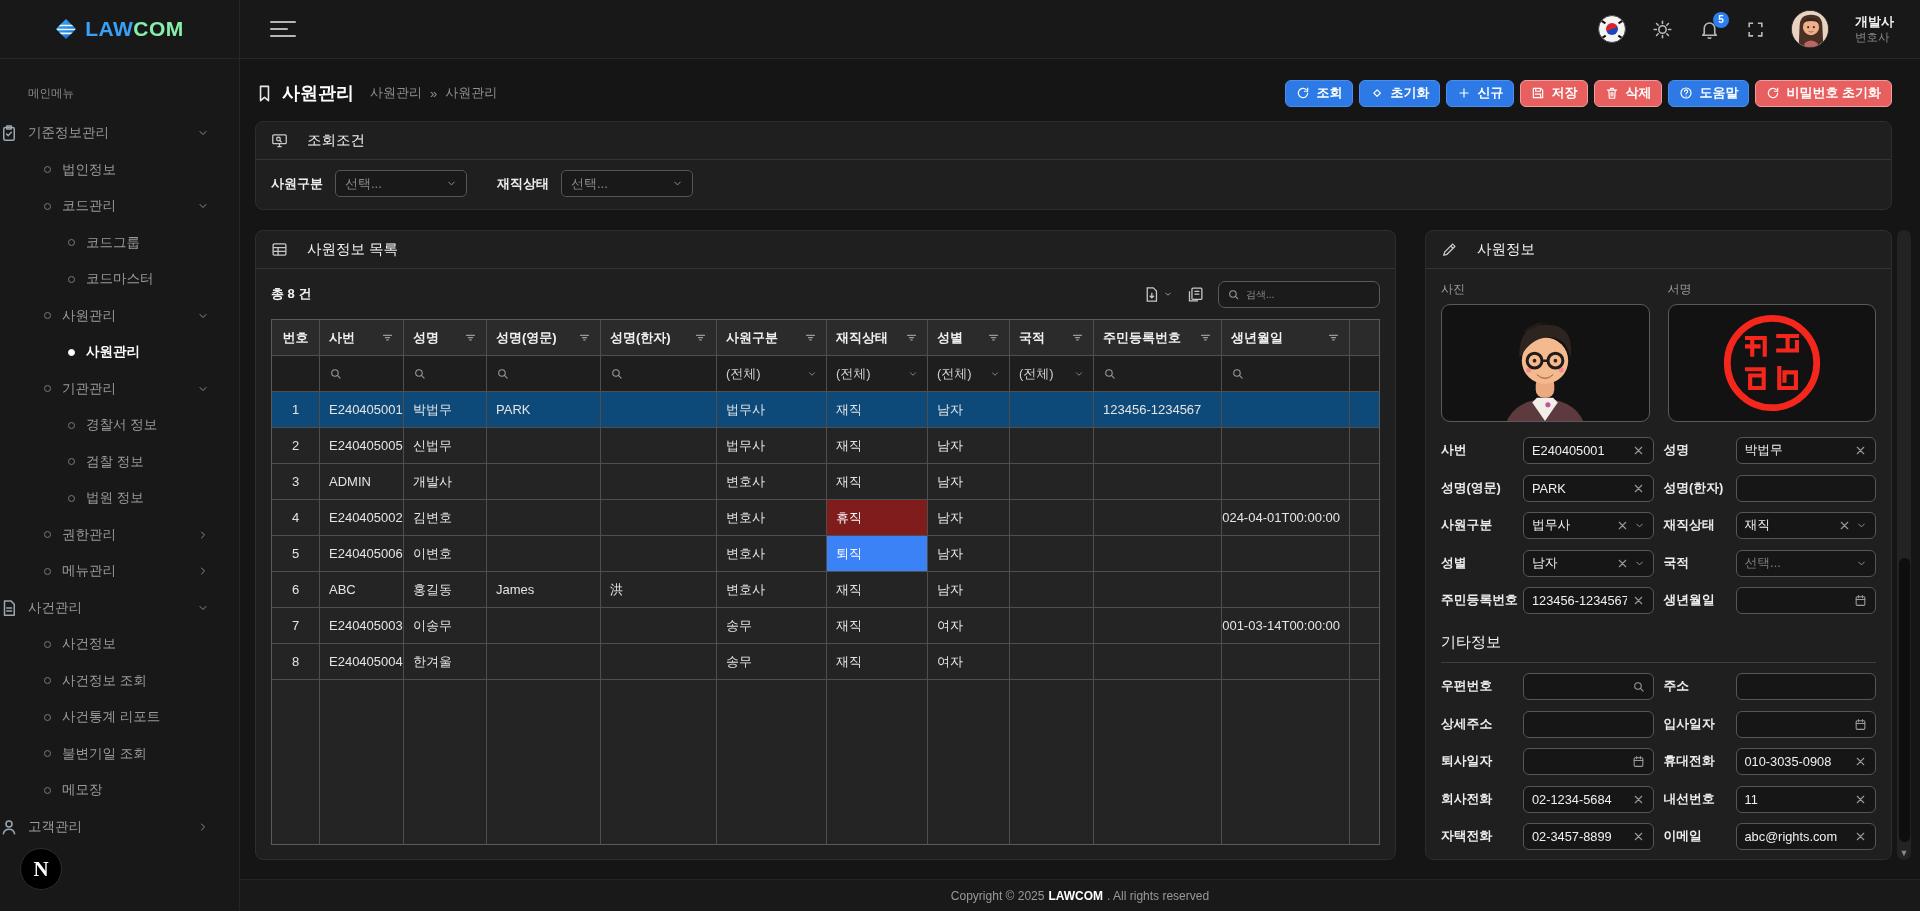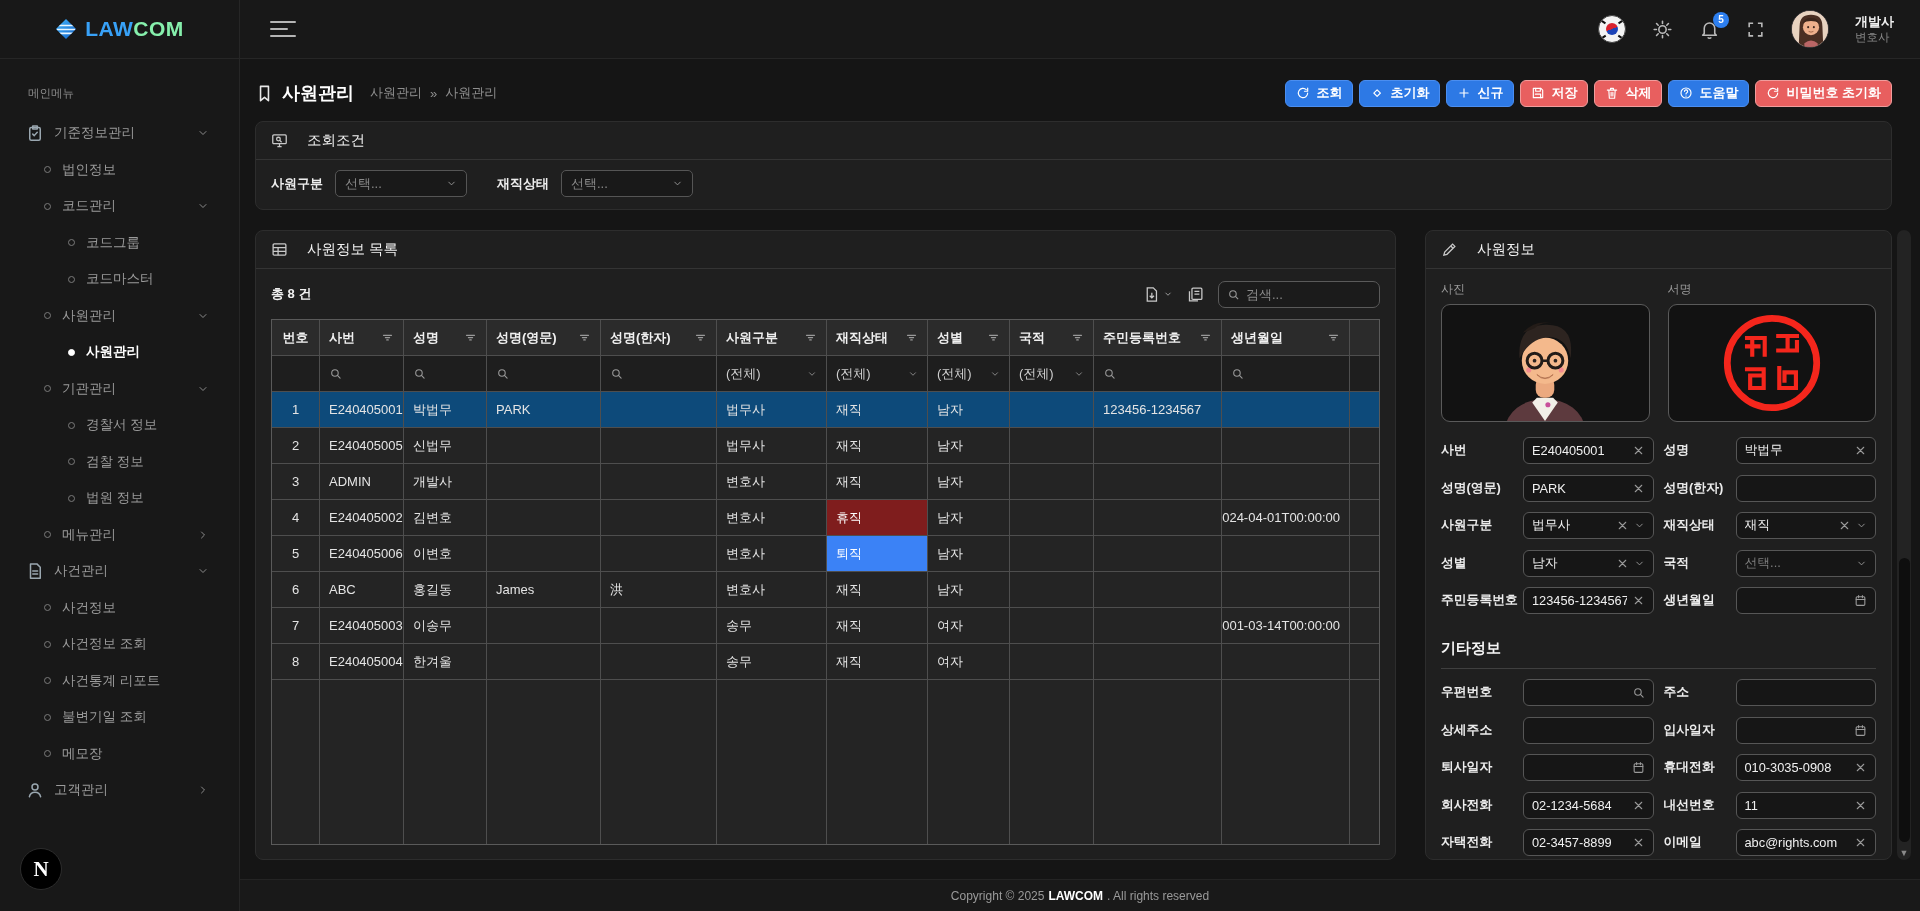--- a/index.html
+++ b/index.html
@@ -32,21 +32,21 @@
 
   
   .app-body{display:flex;height:852px}
   .sidebar{width:240px;background:#181818;border-right:1px solid #262626;position:relative;overflow:hidden;flex:none}
   .main{flex:1;display:flex;flex-direction:column;padding:0 28px 0 15px;background:#151515;min-width:0}
 
   
   .sb-label{color:#8a8a8a;font-size:11.5px;margin:27px 0 14px 28px}
   .sb-item{height:36.5px;display:flex;align-items:center;color:#9b9b9b;cursor:pointer;font-size:13.5px}
   .sb-item .sb-ico{width:18px;height:18px;margin-right:10px;color:#9aa7b0}
-  .sb-item.lv0{padding-left:26px}
+  .sb-item.lv0{}
   .sb-item.lv1{padding-left:44px}
   .sb-item.lv2{padding-left:68px}
   .bullet{width:7px;height:7px;border:1.5px solid #7a7a7a;border-radius:50%;margin-right:11px;flex:none}
   .sb-item.active{color:#fff;font-weight:700}
   .sb-item.active .bullet{background:#fff;border-color:#fff}
   .sb-chev{margin-left:auto;margin-right:30px;color:#8a8a8a;width:12px;height:12px}
   .fab-n{position:absolute;left:20px;bottom:21px;width:42px;height:42px;border-radius:50%;background:#000;border:1px solid #2c2c2c;
     color:#fff;font-family:"Liberation Serif","DejaVu Serif",serif;font-weight:700;font-size:21px;
     display:flex;align-items:center;justify-content:center;cursor:pointer;z-index:5}
 
@@ -82,21 +82,21 @@
 
   
   .grid-toolbar{height:50px;display:flex;align-items:center;padding:0 15px;gap:14px}
   .total{font-weight:700;color:#f0f0f0}
   .gt-right{margin-left:auto;display:flex;align-items:center;gap:14px;color:#c9c9c9}
   .gt-btn{display:flex;align-items:center;gap:3px;cursor:pointer}
   .gt-btn .g-ico{width:17px;height:17px}
   .gt-btn .chev{width:10px;height:10px;color:#9a9a9a}
   .search-box{width:162px;height:27px;border:1px solid #5a5a5a;border-radius:7px;display:flex;align-items:center;padding:0 8px;gap:6px;background:#1b1b1b}
   .search-box .g-ico{width:13px;height:13px;color:#9a9a9a;flex:none}
-  .search-box input{background:transparent;border:none;outline:none;color:#fca5a5;font-size:13px;width:100%;font-family:inherit}
+  .search-box input{background:transparent;border:none;outline:none;color:#fca5a5;font-size:10px;width:100%;font-family:inherit}
   .search-box input::placeholder{color:#8a8a8a}
 
   
   .table-wrap{margin:0 15px 14px;border:1px solid #5a5a5a;flex:1;display:flex;flex-direction:column;overflow:hidden;background:#242424}
   .t-row{display:grid;grid-template-columns:48px 84px 83px 114px 116px 110px 101px 82px 84px 128px 128px 1fr;
     border-bottom:1px solid #4e4e4e;flex:none}
   .t-cell{height:35px;display:flex;align-items:center;padding:0 9px;border-right:1px solid #4e4e4e;overflow:hidden;
     white-space:nowrap;font-size:13px;color:#e4e4e4}
   .t-row > .t-cell:last-child{border-right:none}
   .t-head .t-cell{background:#2b2b2b;font-weight:700;color:#f0f0f0;justify-content:space-between;gap:4px}
@@ -126,21 +126,21 @@
   .fm-row{display:flex;align-items:center;gap:10px}
   .fm-pair{display:flex;align-items:center;flex:1;min-width:0}
   .fm-label{width:82px;flex:none;font-weight:700;color:#ececec;font-size:12.8px}
   .fm-pair.second .fm-label{width:72px}
   .fm-input{flex:1;height:27px;background:#161616;border:1px solid #565656;border-radius:6px;display:flex;align-items:center;
     padding:0 8px;gap:5px;color:#f0f0f0;font-size:12.8px;min-width:0}
   .fm-input .val{overflow:hidden;white-space:nowrap;flex:1}
   .fm-input .val.ph{color:#7d7d7d}
   .tr-ico{width:13px;height:13px;color:#9a9a9a;flex:none;cursor:pointer}
   .tr-ico.small{width:11px;height:11px}
-  .fm-section{font-weight:700;font-size:15px;color:#f5f5f5;border-bottom:1px solid #3f3f3f;padding:6px 0 10px;margin-top:8px}
+  .fm-section{font-weight:400;font-size:15px;color:#f5f5f5;border-bottom:1px solid #3f3f3f;padding:6px 0 10px;margin-top:2px}
   .panel-scrollbar{position:absolute;right:-19px;top:0;bottom:0;width:14px;background:#232323;border-radius:7px}
   .panel-scrollbar .thumb{position:absolute;left:1.5px;width:11px;top:52%;bottom:18px;background:#0e0e0e;border-radius:6px}
   .panel-scrollbar .arrow{position:absolute;bottom:2px;left:0;width:14px;text-align:center;color:#8a8a8a;font-size:9px}
 
   .footer{height:32px;display:flex;align-items:center;justify-content:center;color:#9a9a9a;font-size:12px;gap:4px;
     border-top:1px solid #242424;background:#191919;margin:19px -28px 0 -15px}
   .footer b{color:#fff}
 </style>
 </head>
 <body>
@@ -274,20 +274,27 @@
           <span class="bullet"></span>
           <span>경찰서 정보</span>
         </div>
         <div class="sb-item lv2">
           <span class="bullet"></span>
           <span>검찰 정보</span>
         </div>
         <div class="sb-item lv2">
           <span class="bullet"></span>
           <span>법원 정보</span>
+        </div>
+        <div class="sb-item lv1">
+          <span class="bullet"></span>
+          <span>권한관리</span>
+          <svg class="sb-chev" viewBox="0 0 24 24" fill="none" stroke="currentColor" stroke-width="2" stroke-linecap="round" stroke-linejoin="round">
+            <path d="M9 6l6 6-6 6"></path>
+          </svg>
         </div>
         <div class="sb-item lv1">
           <span class="bullet"></span>
           <span>메뉴관리</span>
           <svg class="sb-chev" viewBox="0 0 24 24" fill="none" stroke="currentColor" stroke-width="2" stroke-linecap="round" stroke-linejoin="round">
             <path d="M9 6l6 6-6 6"></path>
           </svg>
         </div>
         <div class="sb-item lv0">
           <svg class="sb-ico" viewBox="0 0 24 24" fill="none" stroke="currentColor" stroke-width="2" stroke-linecap="round" stroke-linejoin="round">

